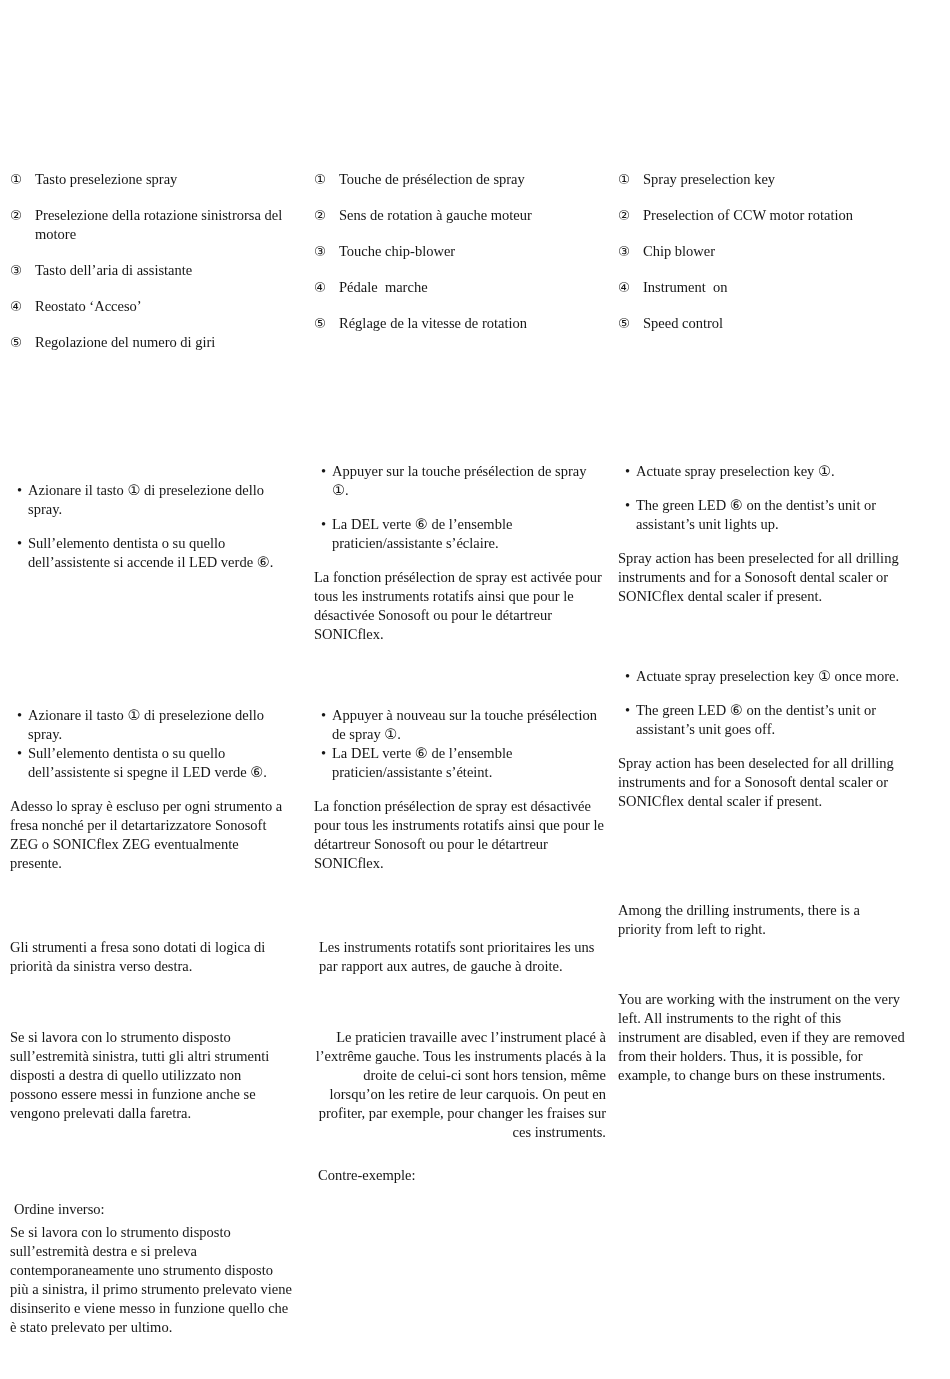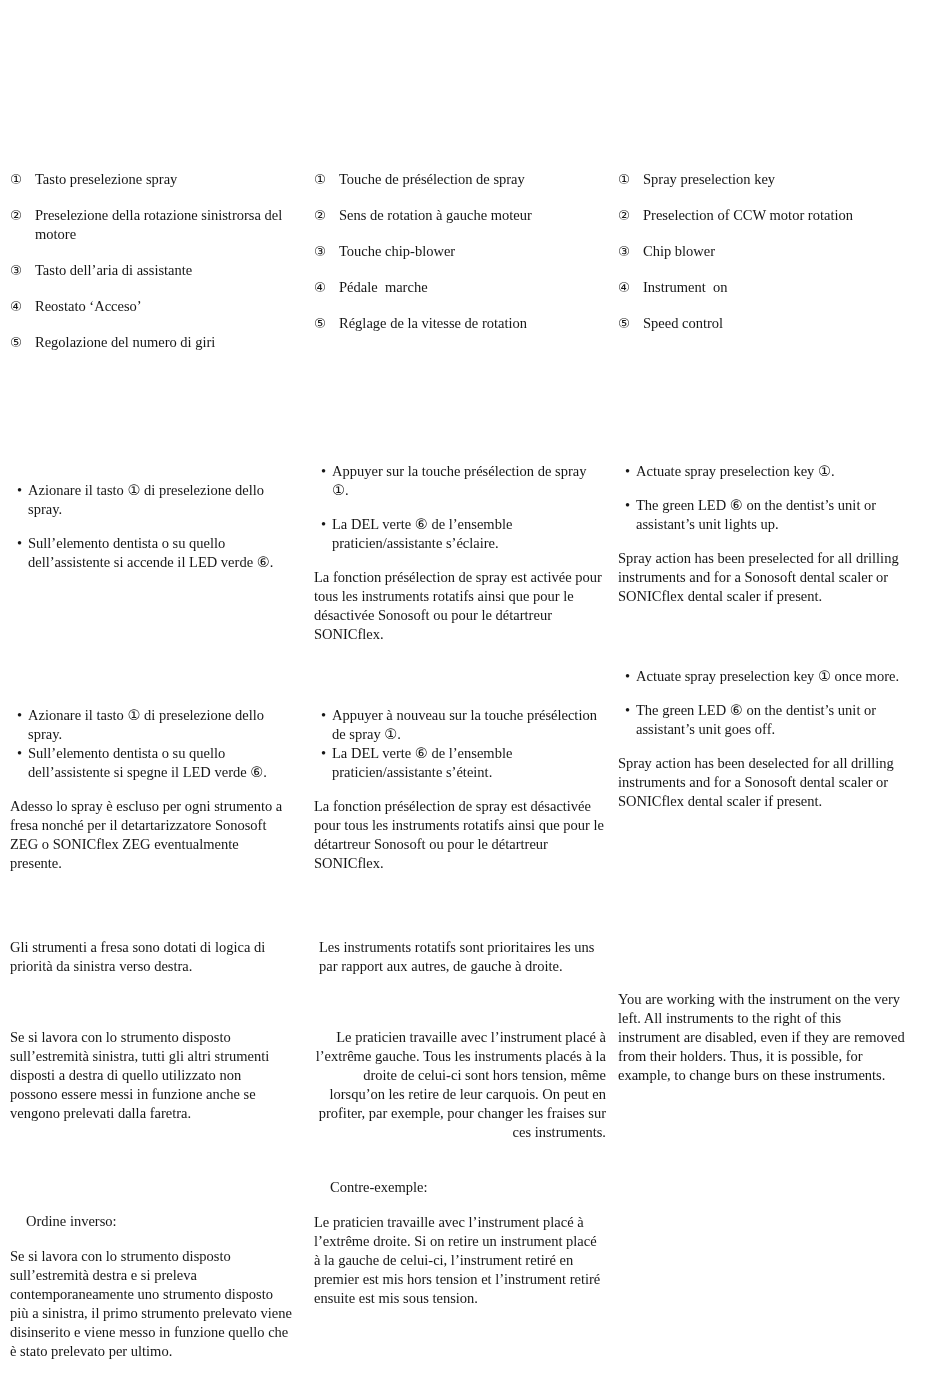--- a/index.html
+++ b/index.html
@@ -27,21 +27,21 @@
 
   
   .bullet { display:flex; }
   .bmark { flex:0 0 18px; padding-left:7px; box-sizing:border-box; }
   .btext { flex:1; }
   .loose .bullet + .bullet { margin-top:15px; }
   .tight .bullet + .bullet { margin-top:0; }
 
   .para { margin:0; }
   .para-after { margin-top:15px; }
-  .heading { margin:16px; }
+  .heading { margin:4px; }
 </style>
 </head>
 <body>
 
 <div class="page">
 
   <div class="block" style="left:10px; top:170px; width:282px;">
     <div class="legend-item">
       <span class="circ">①</span>
       <span class="legend-text">Tasto preselezione spray</span>
@@ -150,21 +150,20 @@
   <div class="block" style="left:319px; top:938px; width:292px;">
     <p class="para">Les instruments rotatifs sont prioritaires les uns par rapport aux autres, de gauche à droite.</p>
   </div>
 
   <div class="block" style="left:314px; top:1028px; width:292px;text-align:right;">
     <p class="para">Le praticien travaille avec l’instrument placé à l’extrême gauche. Tous les instruments placés à la droite de celui-ci sont hors tension, même lorsqu’on les retire de leur carquois. On peut en profiter, par exemple, pour changer les fraises sur ces instruments.</p>
   </div>
 
   <div class="block" style="left:314px; top:1162px; width:292px;">
     <p class="heading">Contre-exemple:</p>
-    <p class="para">Le praticien travaille avec l’instrument placé à l’extrême droite. Si on retire un instrument placé à la gauche de celui-ci, l’instrument retiré en premier est mis hors tension et l’instrument retiré ensuite est mis sous tension.</p>
   </div>
 
   <div class="block" style="left:618px; top:170px; width:288px;">
     <div class="legend-item">
       <span class="circ">①</span>
       <span class="legend-text">Spray preselection key</span>
     </div>
     <div class="legend-item">
       <span class="circ">②</span>
       <span class="legend-text">Preselection of CCW motor rotation</span>
@@ -200,19 +199,22 @@
       <span class="bmark">•</span>
       <span class="btext">Actuate spray preselection key ① once more.</span>
     </div>
     <div class="bullet">
       <span class="bmark">•</span>
       <span class="btext">The green LED ⑥ on the dentist’s unit or assistant’s unit goes off.</span>
     </div>
     <p class="para para-after">Spray action has been deselected for all drilling instruments and for a Sonosoft dental scaler or SONICflex dental scaler if present.</p>
   </div>
 
+  <div class="block" style="left:618px; top:901px; width:288px;">
+    <p class="para">Among the drilling instruments, there is a priority from left to right.</p>
+  </div>
 
   <div class="block" style="left:618px; top:990px; width:288px;">
     <p class="para">You are working with the instrument on the very left. All instruments to the right of this instrument are disabled, even if they are removed from their holders. Thus, it is possible, for example, to change burs on these instruments.</p>
   </div>
 
 
 </div>
 
 </body></html>

